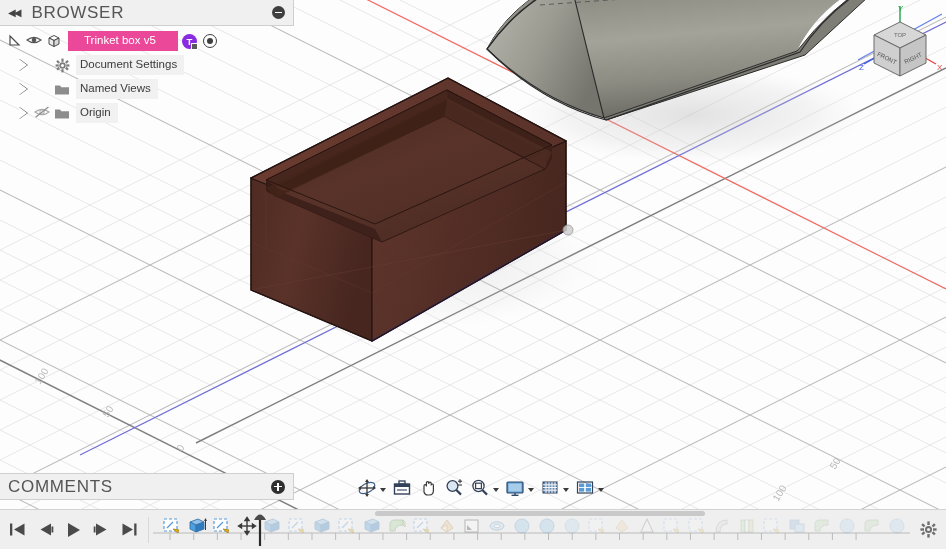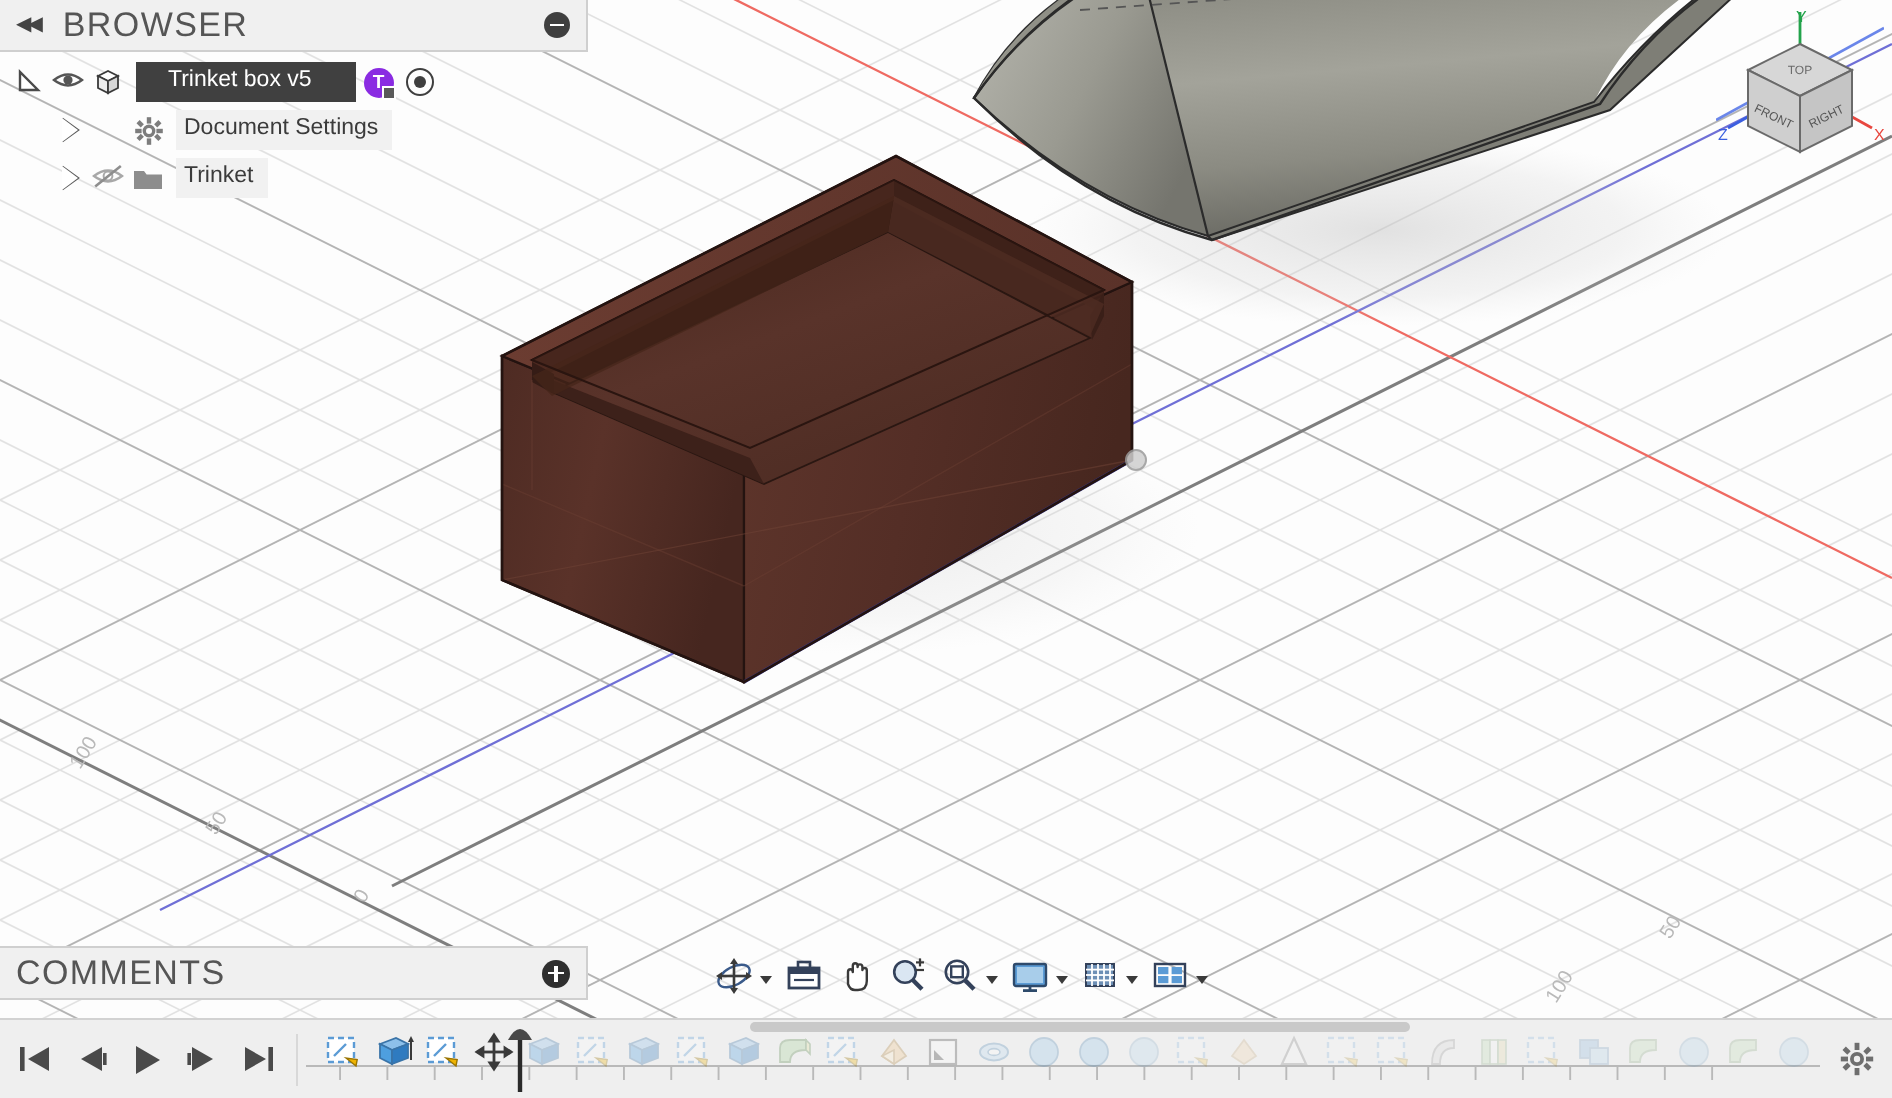--- a/index.html
+++ b/index.html
@@ -89,21 +89,21 @@
   }
   .node-label {
     background: #f1f1f1;
     color: #3b3b3b;
     font-size: 11.5px;
     padding: 3px 7px 3px 4px;
     line-height: 1.2;
     white-space: nowrap;
   }
   .tree-row.root .node-label {
-    background: #404040; color: #ffffff;
+    background: #ec4899; color: #ffffff;
     padding: 3px 22px 3px 16px;
   }
   .badge-t {
     width: 15px; height: 15px; border-radius: 50%;
     background: #8a2be2;
     color: #fff; font-size: 9.5px; font-weight: bold;
     display:flex; align-items:center; justify-content:center;
     margin-left: 4px;
     position: relative;
   }
@@ -113,21 +113,21 @@
   }
   .radio-dot {
     width: 14px; height: 14px; border-radius: 50%;
     border: 1.6px solid #3f3f3f;
     margin-left: 6px;
     display:flex; align-items:center; justify-content:center;
   }
   .radio-dot i { width: 6px; height: 6px; border-radius:50%; background:#3f3f3f; display:block; }
 
   
-  .tree-row.child { padding-left: 28px; }
+  .tree-row.child { padding-left: 16px; }
 
   
   #comments-panel {
     position: absolute; left: 0; top: 473px; width: 294px; height: 27px;
     background: #f0f0f0;
     border: 1px solid #cfcfcf; border-left: none;
     display: flex; align-items: center; padding: 0 8px;
     z-index: 30;
   }
   #comments-panel .panel-title { letter-spacing: .7px; }
@@ -609,40 +609,54 @@
             <rect x="2" y="2.4" width="2.2" height="3" transform="rotate(-45 3.1 3.9)"></rect>
             <rect x="10.8" y="9.2" width="2.2" height="3" transform="rotate(-45 11.9 10.7)"></rect>
             <rect x="10.8" y="2.4" width="2.2" height="3" transform="rotate(45 11.9 3.9)"></rect>
             <rect x="2" y="9.2" width="2.2" height="3" transform="rotate(45 3.1 10.7)"></rect>
           </g>
         </svg>
       </span>
       <span class="node-label">Document Settings</span>
     </div>
 
+    <div class="tree-row child">
+      <span class="tri collapsed">
+        <svg width="14" height="14" viewBox="0 0 14 14">
+          <polygon points="4,2 11,7 4,12" fill="#ffffff" stroke="#5a5a5a" stroke-width="1.1"></polygon>
+        </svg>
+      </span>
+      <span class="eye"></span>
+      <span class="node-icon">
+        <svg width="16" height="13" viewBox="0 0 16 13">
+          <path d="M1 2.5 L6 2.5 L7.3 4.2 L15 4.2 L15 11.5 L1 11.5 Z" fill="#8d8d8d"></path>
+        </svg>
+      </span>
+      <span class="node-label">Named Views</span>
+    </div>
 
     <div class="tree-row child">
       <span class="tri collapsed">
         <svg width="14" height="14" viewBox="0 0 14 14">
           <polygon points="4,2 11,7 4,12" fill="#ffffff" stroke="#5a5a5a" stroke-width="1.1"></polygon>
         </svg>
       </span>
       <span class="eye">
         <svg width="18" height="14" viewBox="0 0 18 14">
           <path d="M2 7 Q9 1.6 16 7 Q9 12.4 2 7 Z" fill="none" stroke="#a8a8a8" stroke-width="1.2"></path>
           <circle cx="9" cy="7" r="2.2" fill="none" stroke="#a8a8a8" stroke-width="1"></circle>
           <line x1="2.6" y1="12.2" x2="15.4" y2="2" stroke="#8e8e8e" stroke-width="1.3"></line>
         </svg>
       </span>
       <span class="node-icon">
         <svg width="16" height="13" viewBox="0 0 16 13">
           <path d="M1 2.5 L6 2.5 L7.3 4.2 L15 4.2 L15 11.5 L1 11.5 Z" fill="#8d8d8d"></path>
         </svg>
       </span>
-      <span class="node-label">Trinket</span>
+      <span class="node-label">Origin</span>
     </div>
 
 
 
   </div>
 </div>
 
 <div id="comments-panel">
   <span class="panel-title">COMMENTS</span>
   <span class="plus-btn"></span>

